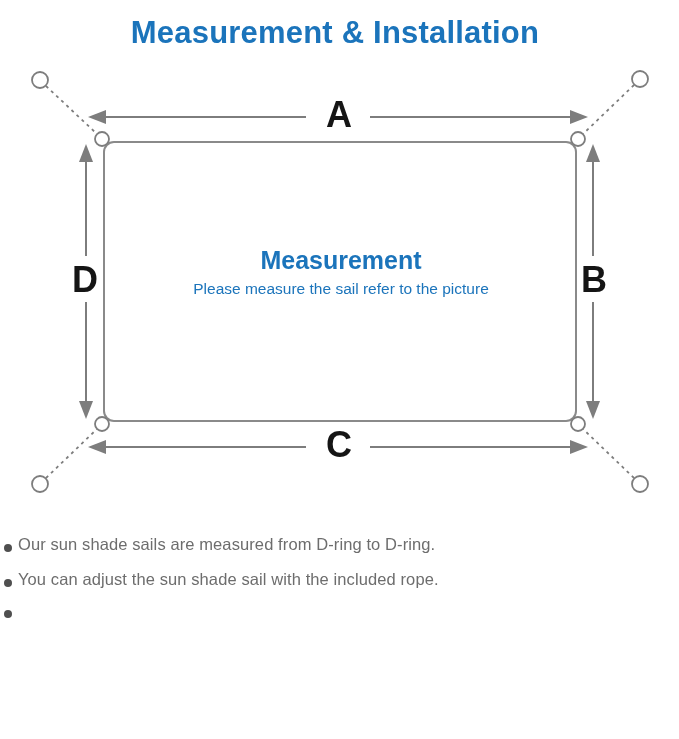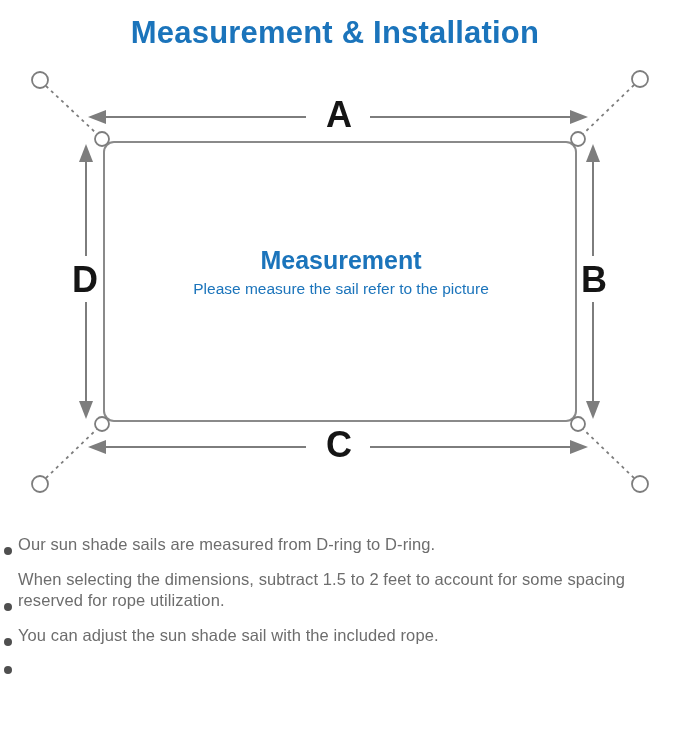--- a/index.html
+++ b/index.html
@@ -45,21 +45,21 @@
     font-family:"Liberation Sans",sans-serif;
     font-size:15.5px;
     fill:var(--accent,#1b74bb);
     text-anchor:middle;dominant-baseline:central;
   }
   .notes{
     position:absolute;top:534px;left:4px;width:671px;
     margin:0;padding:0;list-style:none;
   }
   .note{
-    display:flex;align-items:flex-end;gap:6px;
+    display:flex;align-items:center;gap:6px;
     margin:0 0 14px 0;
     font-size:16.5px;line-height:21px;
     color:var(--note-text,#6d6d6d);
     letter-spacing:0.1px;
   }
   .note-text{white-space:pre-line;}
   .dot{
     flex:none;width:8px;height:8px;border-radius:50%;
     background:var(--note-dot,#4f4f4f);
     margin-top:6px;
@@ -128,25 +128,20 @@
     <text class="center-sub" x="341" y="288">Please measure the sail refer to the picture</text>
   </svg>
 
   <ul class="notes">
     <li class="note">
       <span class="dot"></span>
       <span class="note-text">Our sun shade sails are measured from D-ring to D-ring.</span>
     </li>
     <li class="note">
       <span class="dot"></span>
-      <span class="note-text">When selecting the dimensions, subtract 1.5 to 2 feet to account for some spacing
-reserved for rope utilization.</span>
-    </li>
-    <li class="note">
-      <span class="dot"></span>
       <span class="note-text">You can adjust the sun shade sail with the included rope.</span>
     </li>
     <li class="note">
       <span class="dot"></span>
     </li>
   </ul>
 
 </div>
 
 </body></html>

